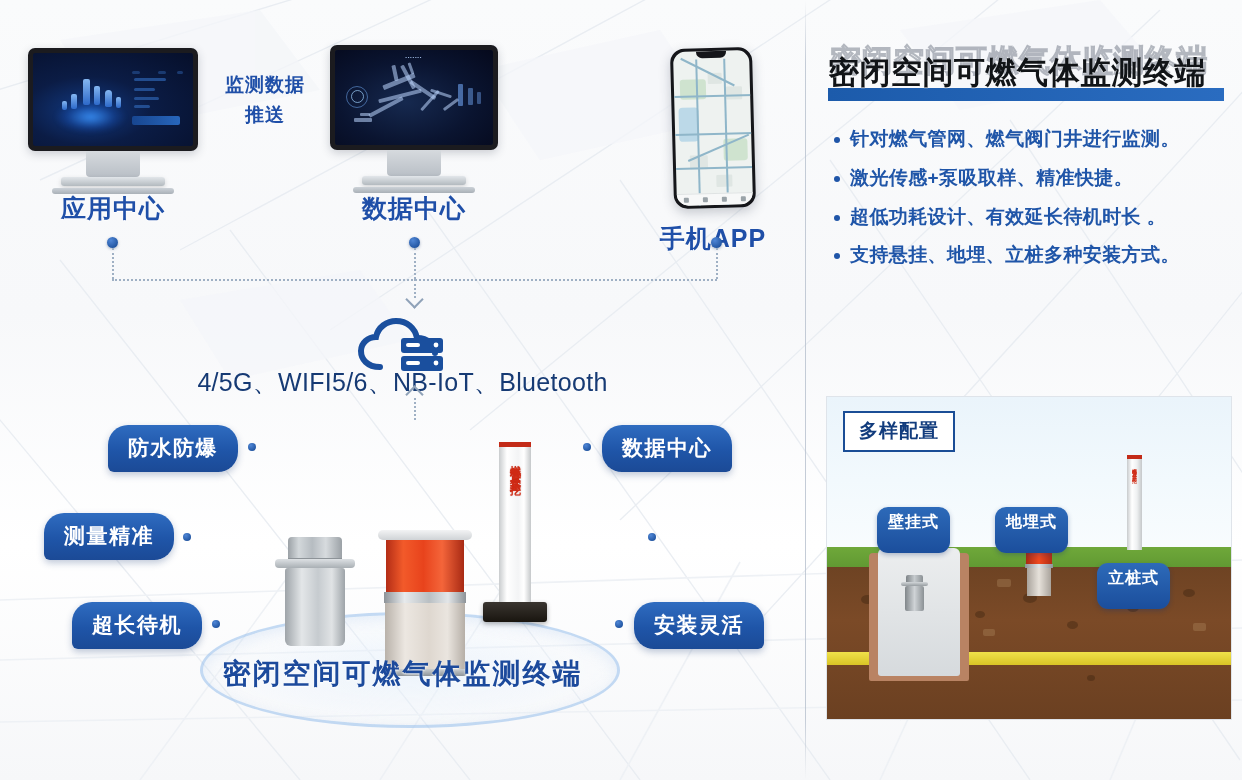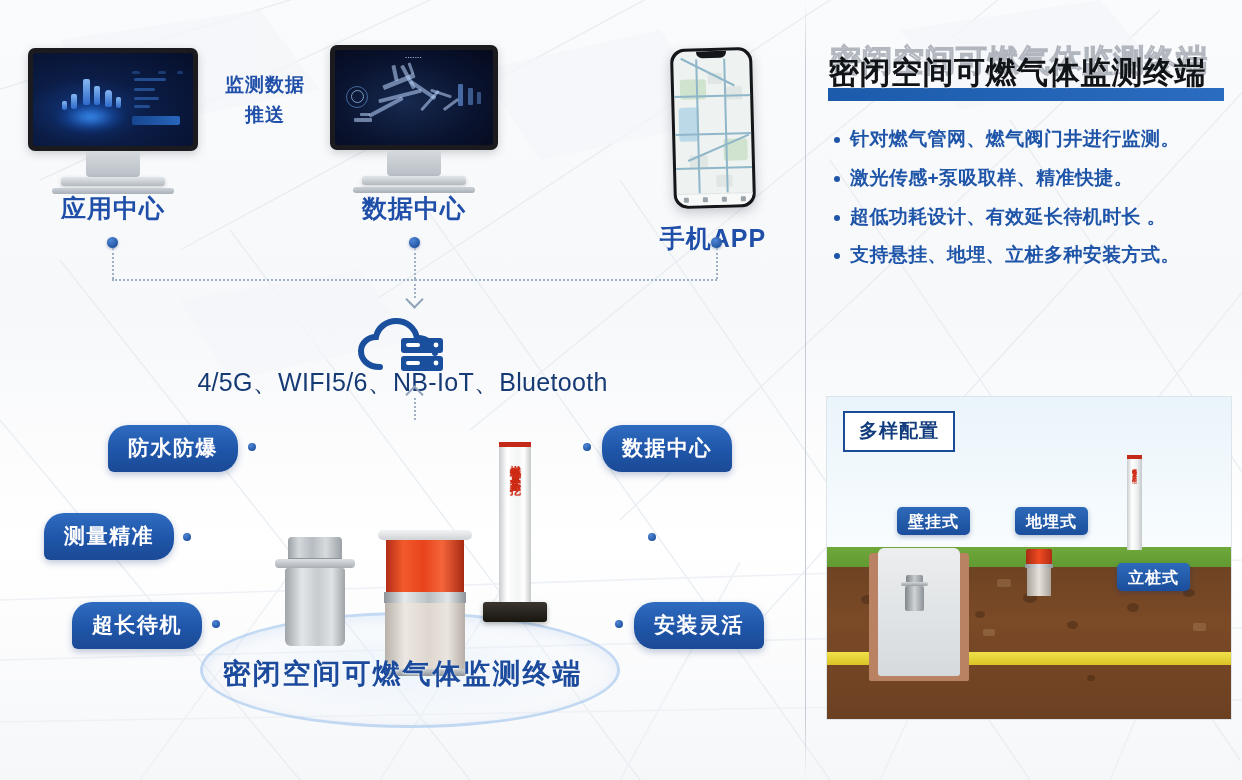--- a/index.html
+++ b/index.html
@@ -277,24 +277,23 @@
   .scene-title{
     position:absolute; left:16px; top:14px;
     border:2px solid #1a4d96; background:#ffffff;
     padding:5px 14px 6px;
     color:#123c7d; font-weight:bold; font-size:19px; letter-spacing:1px;
   }
   .tag{
     position:absolute;
     background:linear-gradient(180deg,#2d6ab9,#1b4e9c);
     color:#fff; font-weight:bold; font-size:16px; letter-spacing:1px;
-    padding:5px 11px 2px; border-radius:5px;
+    padding:5px 11px 20px; border-radius:11px;
     box-shadow:0 2px 5px rgba(20,50,110,.3);
     white-space:nowrap;
-    margin-left:20px;
   }
 
   
   .pit{
     position:absolute; background:#b98363;
     border-radius:4px 4px 2px 2px;
   }
   .pit-in{
     position:absolute; background:linear-gradient(180deg,#eceeef,#d6dadd);
     border-radius:6px 6px 3px 3px;

